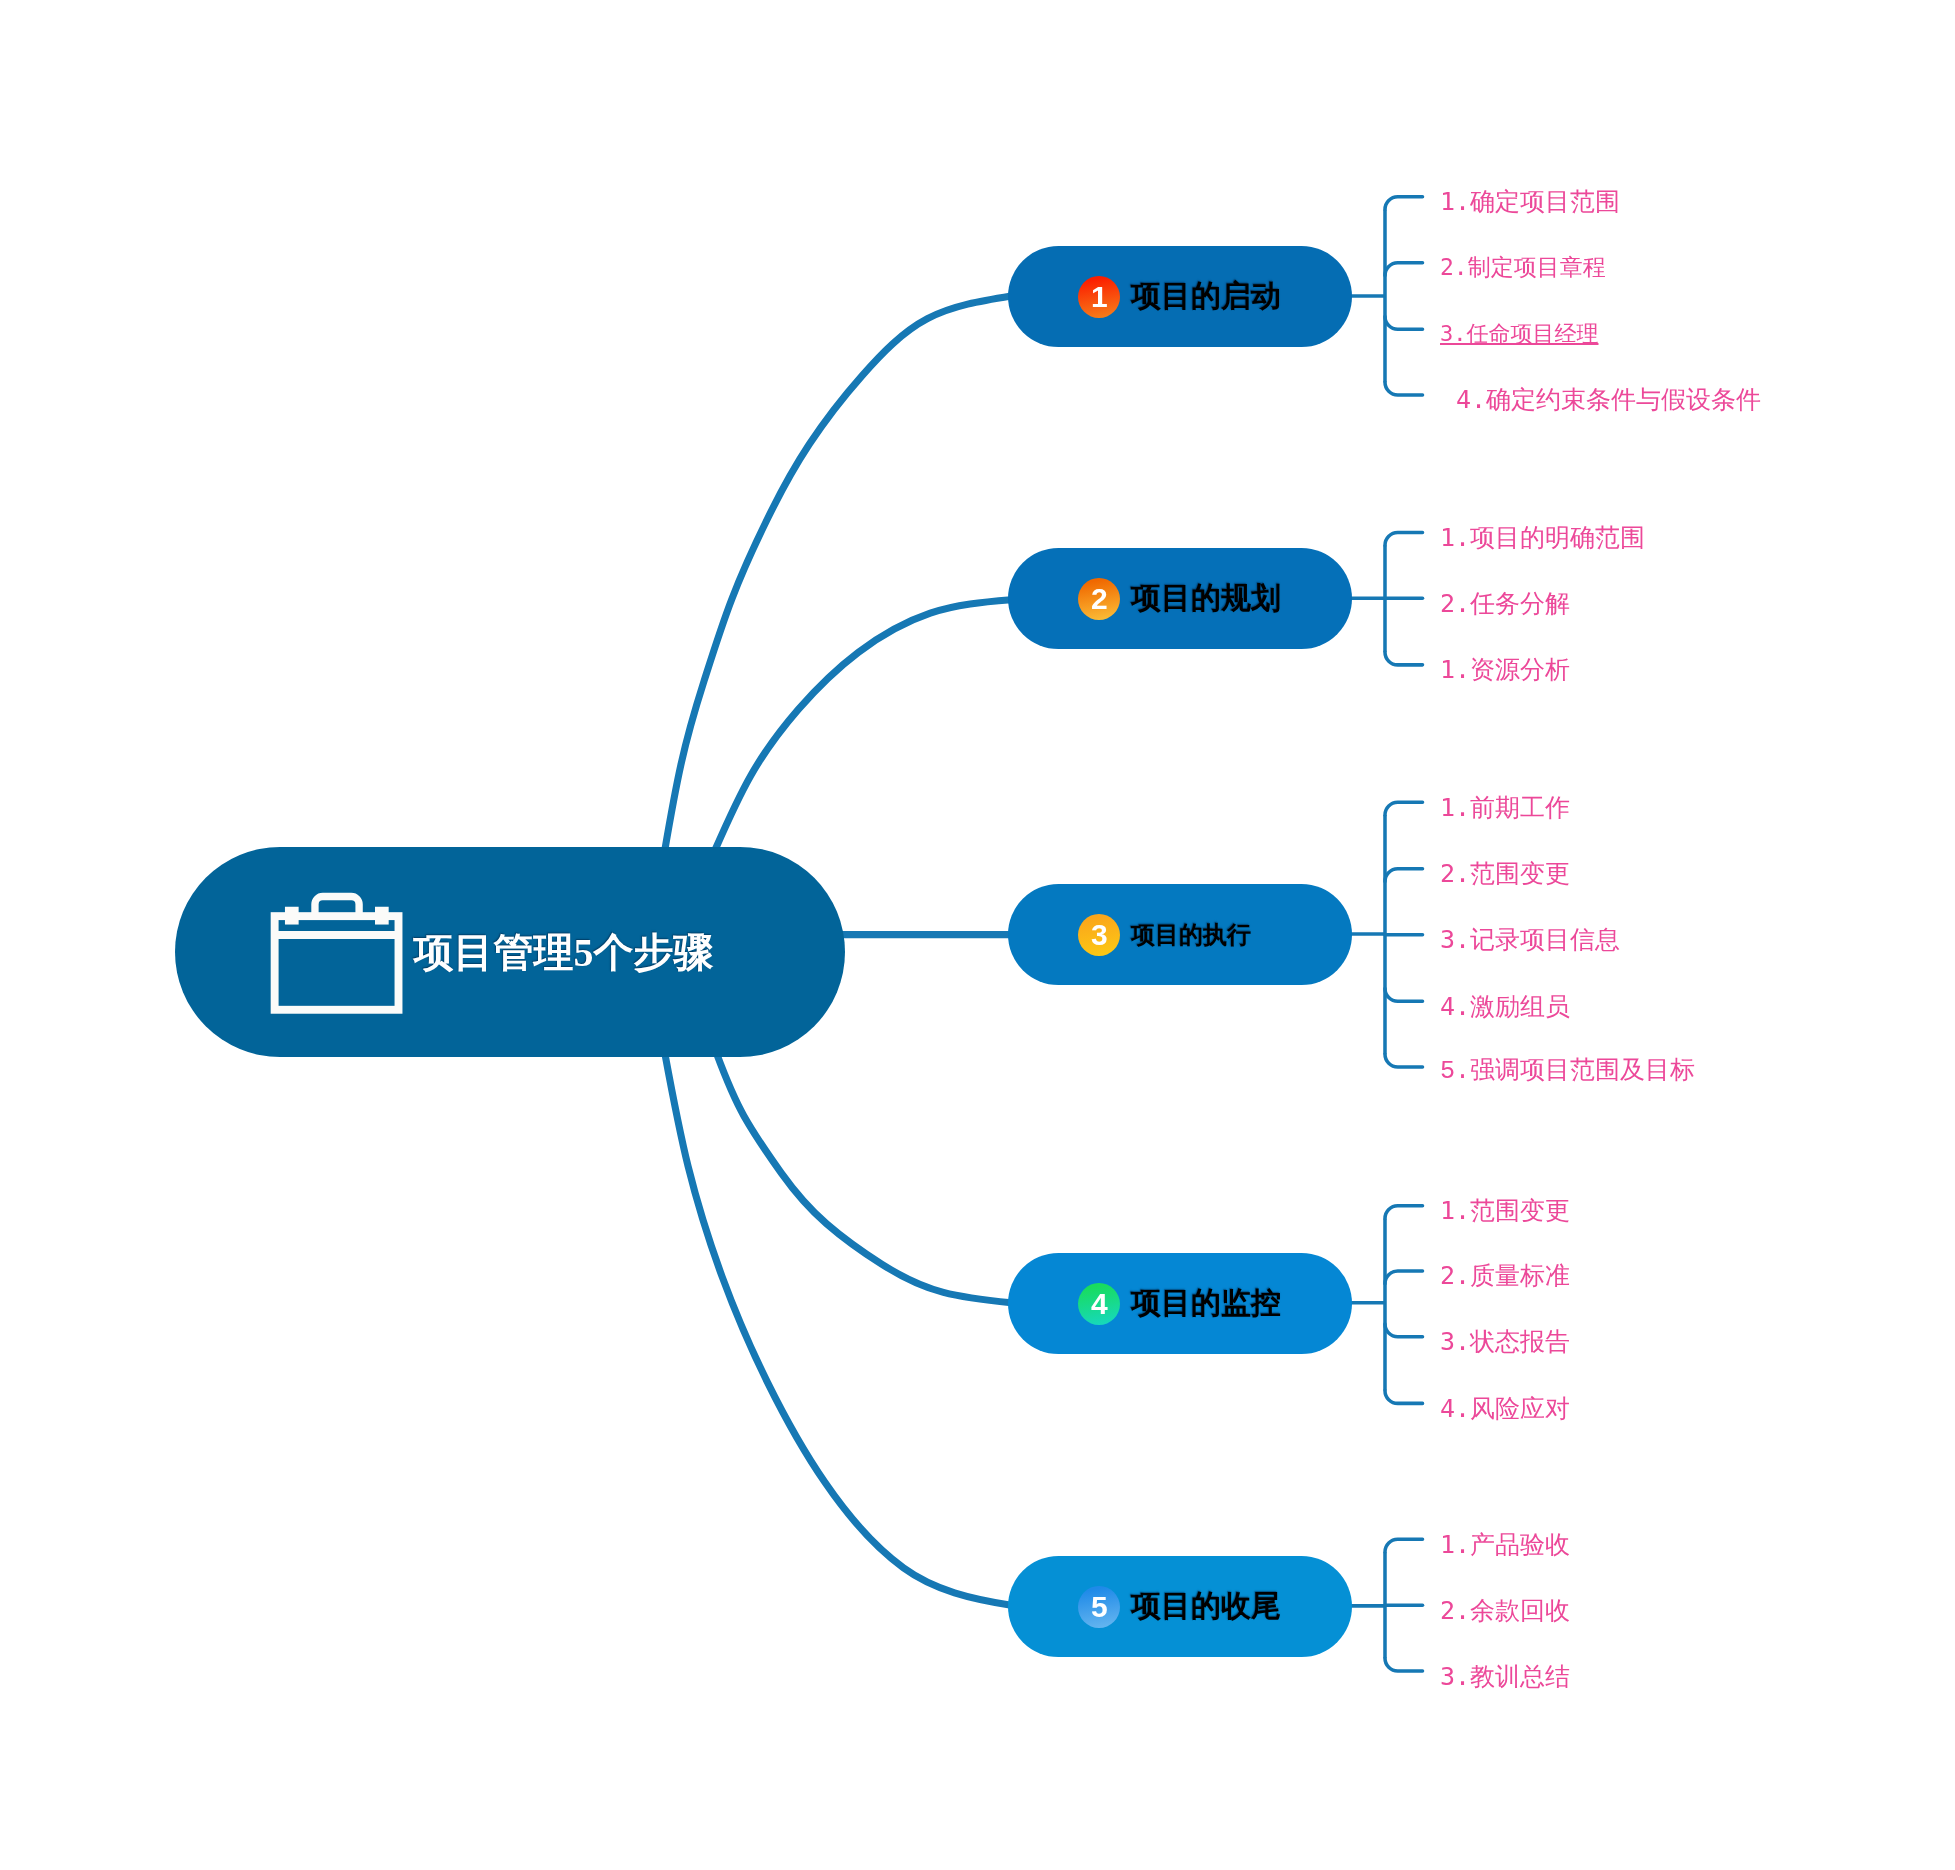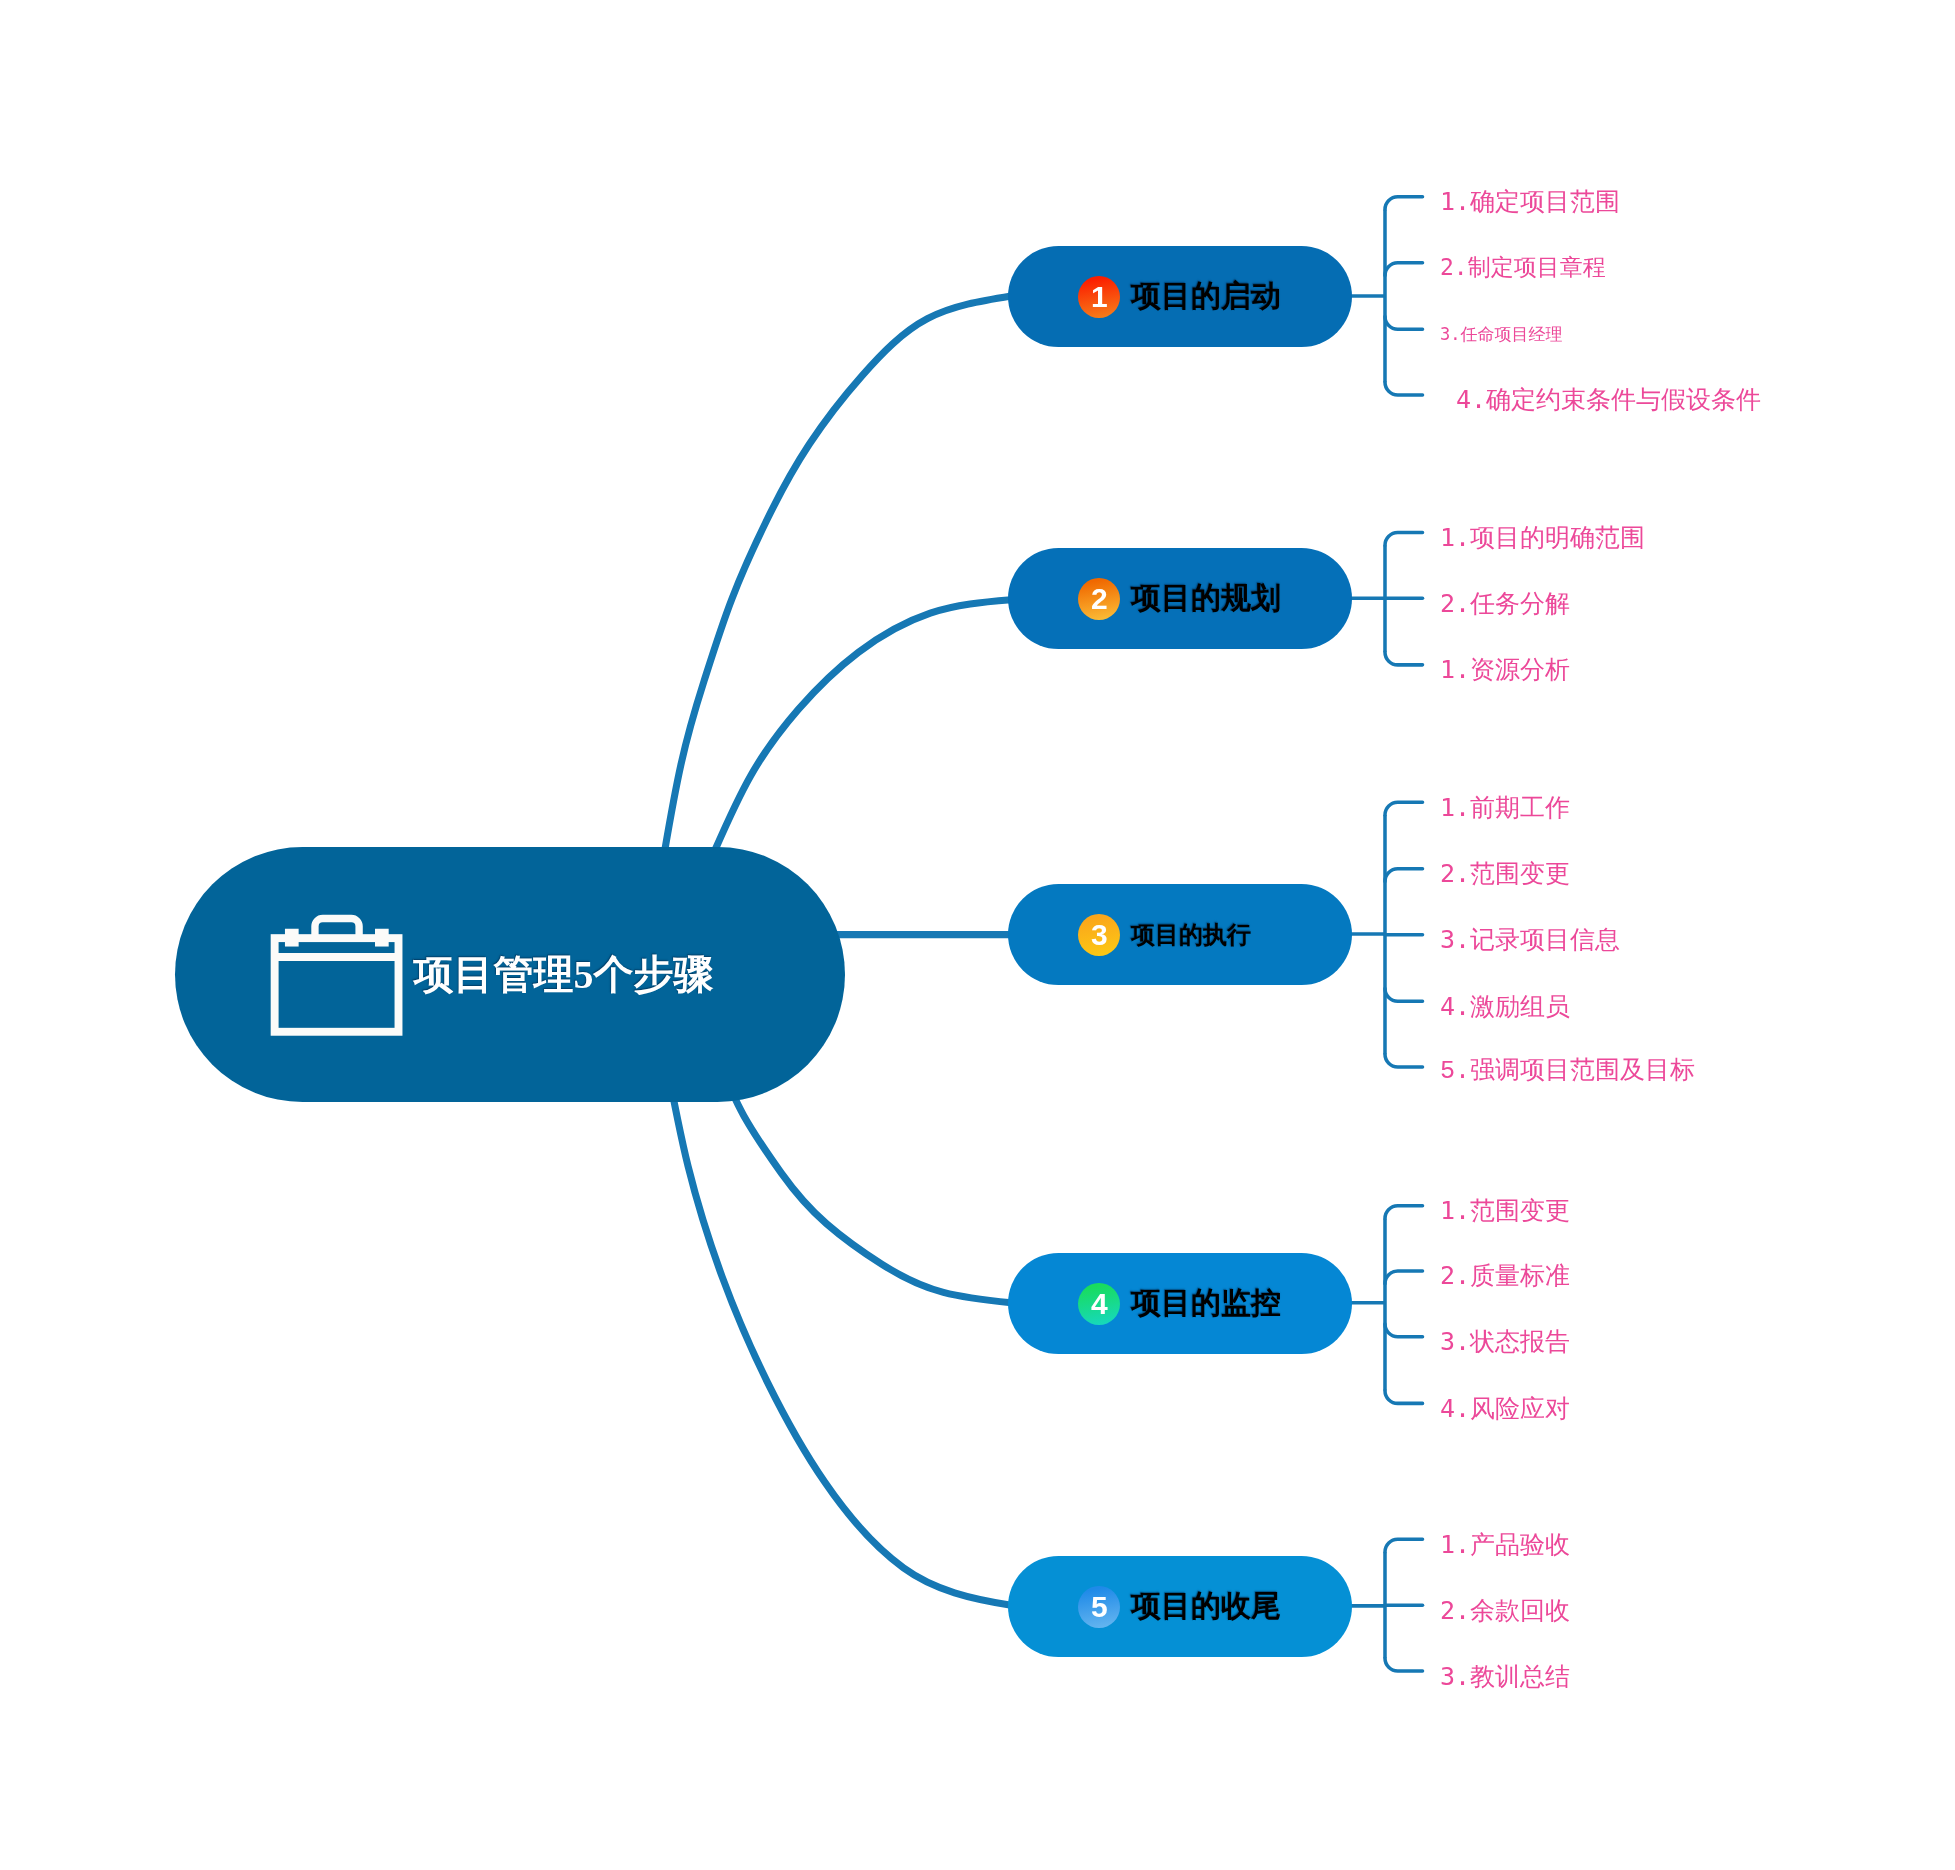--- a/index.html
+++ b/index.html
@@ -60,21 +60,21 @@
       </g>
       <g>
         <path d="M 1905 2268 L 1956 2268" fill="none" stroke="#1678b4" stroke-width="5" stroke-linecap="butt"></path>
         <path d="M 1956 2192 L 1956 2342" fill="none" stroke="#1678b4" stroke-width="5"></path>
         <path d="M 1956 2192 A 18 18 0 0 1 1974 2174 L 2009 2174" fill="none" stroke="#1678b4" stroke-width="5" stroke-linecap="round"></path>
         <path d="M 1956 2267 L 2009 2267" fill="none" stroke="#1678b4" stroke-width="5" stroke-linecap="round"></path>
         <path d="M 1956 2342 A 18 18 0 0 0 1974 2360 L 2009 2360" fill="none" stroke="#1678b4" stroke-width="5" stroke-linecap="round"></path>
       </g>
     </svg>
   <div id="nodes">
-      <div class="node" style="left: 175px; top: 847px; width: 670px; height: 255px; background: rgb(2, 100, 153); padding-left: 93px; box-sizing: border-box;">
+      <div class="node" style="left: 175px; top: 847px; width: 670px; height: 210px; background: rgb(2, 100, 153); padding-left: 93px; box-sizing: border-box;">
         <svg width="137" height="126" viewBox="0 0 194 178" style="flex: 0 0 auto; margin-top: 1.4px;">
           <g fill="none" stroke="#fbfbf9">
      <path d="M33.7 23.5 V48.7" stroke-width="19.4"></path>
      <path d="M161.2 23.5 V48.7" stroke-width="19.4"></path>
      <path d="M66.5 36 V20 a11 11 0 0 1 11 -11 h40.5 a11 11 0 0 1 11 11 V36" stroke-width="10.4" stroke-linejoin="round"></path>
      <rect x="9.4" y="36.8" width="175.4" height="132.6" stroke-width="11.2"></rect>
      <path d="M13.5 63.5 H180.5" stroke-width="11"></path>
    </g>
         </svg>
         <div class="rootlabel" style="font-size: 40px; margin-left: 8.5px; letter-spacing: 0px;">项目管理5个步骤</div>
@@ -96,21 +96,21 @@
         <div class="nlabel" style="font-size: 30px; margin-left: 10.6px; letter-spacing: 0px;">项目的监控</div>
       </div>
       <div class="node" style="left: 1008px; top: 1556px; width: 344px; height: 101px; background: rgb(5, 144, 213); padding-left: 69px; box-sizing: border-box;">
         <div class="badge" style="width: 42px; height: 42px; font-size: 30px; margin-left: 1.4px; background: linear-gradient(170deg, rgb(31, 138, 232) 12%, rgb(105, 184, 240) 100%);">5</div>
         <div class="nlabel" style="font-size: 30px; margin-left: 10.6px; letter-spacing: 0px;">项目的收尾</div>
       </div>
     </div>
   <div id="leaves">
       <div class="leaf" style="left: 1440px; top: 201px; transform: translateY(-50%); font-size: 25px; letter-spacing: 0px;">1.确定项目范围</div>
       <div class="leaf" style="left: 1440px; top: 267px; transform: translateY(-50%); font-size: 23px; letter-spacing: 0px;">2.制定项目章程</div>
-      <div class="leaf" style="left: 1440px; top: 334px; transform: translateY(-50%); font-size: 17px; letter-spacing: 0px;">3.任命项目经理</div>
+      <div class="leaf" style="left: 1440px; top: 334px; transform: translateY(-50%); font-size: 22px; letter-spacing: 0px; text-decoration: underline;">3.任命项目经理</div>
       <div class="leaf" style="left: 1440px; top: 399px; transform: translateY(-50%); font-size: 25px; letter-spacing: 0px; margin-left: 16px;">4.确定约束条件与假设条件</div>
       <div class="leaf" style="left: 1440px; top: 537px; transform: translateY(-50%); font-size: 25px; letter-spacing: 0px;">1.项目的明确范围</div>
       <div class="leaf" style="left: 1440px; top: 603px; transform: translateY(-50%); font-size: 25px; letter-spacing: 0px;">2.任务分解</div>
       <div class="leaf" style="left: 1440px; top: 669px; transform: translateY(-50%); font-size: 25px; letter-spacing: 0px;">1.资源分析</div>
       <div class="leaf" style="left: 1440px; top: 807px; transform: translateY(-50%); font-size: 25px; letter-spacing: 0px;">1.前期工作</div>
       <div class="leaf" style="left: 1440px; top: 873px; transform: translateY(-50%); font-size: 25px; letter-spacing: 0px;">2.范围变更</div>
       <div class="leaf" style="left: 1440px; top: 939px; transform: translateY(-50%); font-size: 25px; letter-spacing: 0px;">3.记录项目信息</div>
       <div class="leaf" style="left: 1440px; top: 1006px; transform: translateY(-50%); font-size: 25px; letter-spacing: 0px;">4.激励组员</div>
       <div class="leaf" style="left: 1440px; top: 1071px; transform: translateY(-50%); font-size: 25px; letter-spacing: 0px; font-family: Liberation Mono, monospace;">5.强调项目范围及目标</div>
       <div class="leaf" style="left: 1440px; top: 1210px; transform: translateY(-50%); font-size: 25px; letter-spacing: 0px;">1.范围变更</div>

